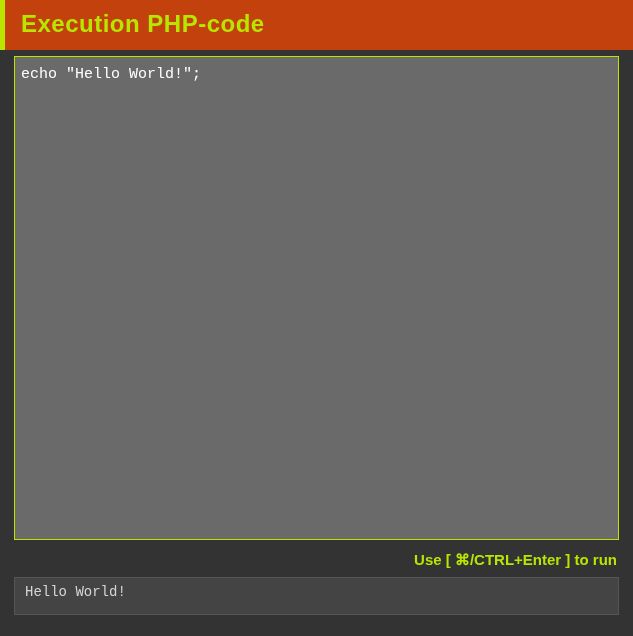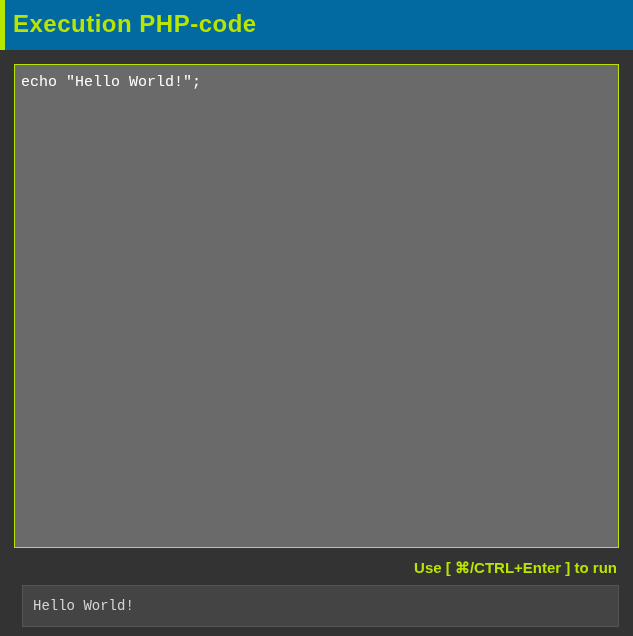--- a/index.html
+++ b/index.html
@@ -4,24 +4,24 @@
   <style>
     * { margin: 0; padding: 0; box-sizing: border-box; }
     body {
       background: #333333;
       font-family: "Courier New", Courier, monospace;
       width: 633px;
       height: 636px;
       overflow: hidden;
     }
     .header {
-      background: #0369a1;
+      background: #c2410c;
       border-left: 5px solid #b8e600;
-      padding: 10px 12px 12px 8px;
-      margin-bottom: 8px;
+      padding: 10px 12px 12px 16px;
+      margin-bottom: 0;
     }
     .header-title {
       color: #b8e600;
       font-family: "Arial Narrow", Arial, sans-serif;
       font-size: 24px;
       font-weight: bold;
       font-stretch: condensed;
       letter-spacing: 0.5px;
     }
     .content-area {
@@ -47,23 +47,22 @@
       font-weight: bold;
       padding: 6px 2px 8px 2px;
       text-align: right;
     }
     .output-box {
       background: #444444;
       border: 1px solid #555555;
       color: #d5d5d5;
       font-family: "Courier New", Courier, monospace;
       font-size: 14px;
-      padding: 12px 10px;
+      padding: 6px 10px;
       min-height: 38px;
-      margin-left: 8px;
     }
   </style>
 </head>
 <body>
 
 <div class="header">
   <div class="header-title">Execution PHP-code</div>
 </div>
 
 <div class="content-area">

